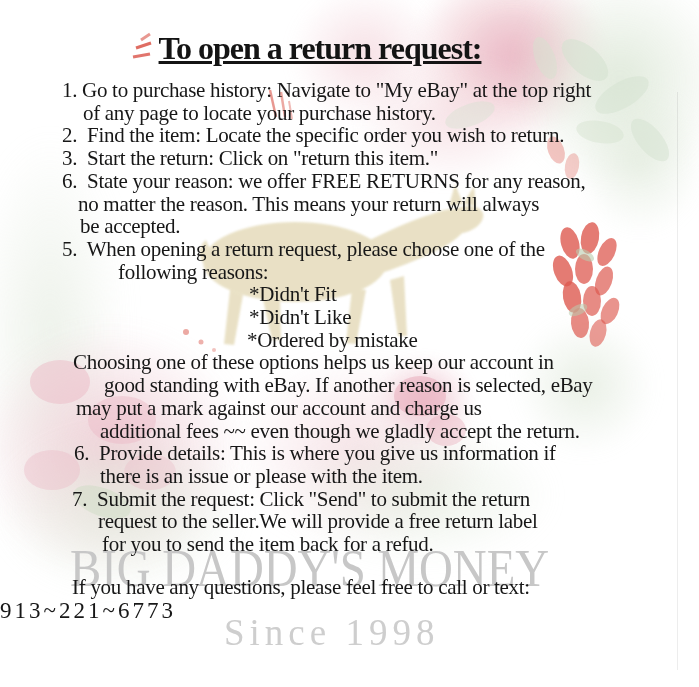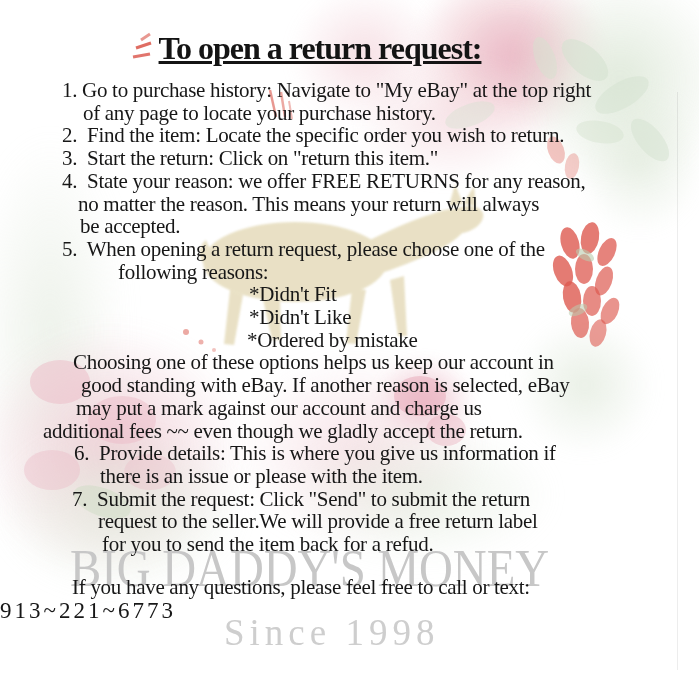--- a/index.html
+++ b/index.html
@@ -149,32 +149,32 @@
   <div class="wm1">BIG DADDY'S MONEY</div>
   <div class="wm2">Since 1998</div>
 
   <div class="title">To open a return request:</div>
 
   <div class="body-block">
     <div class="ln" style="padding-left:62px">1. Go to purchase history: Navigate to "My eBay" at the top right</div>
     <div class="ln" style="padding-left:83px">of any page to locate your purchase history.</div>
     <div class="ln" style="padding-left:62px">2.  Find the item: Locate the specific order you wish to return.</div>
     <div class="ln" style="padding-left:62px">3.  Start the return: Click on "return this item."</div>
-    <div class="ln" style="padding-left:62px">4.  State your reason: we offer FREE RETURNS for any reason,</div>
+    <div class="ln" style="padding-left:62px">6.  State your reason: we offer FREE RETURNS for any reason,</div>
     <div class="ln" style="padding-left:78px">no matter the reason. This means your return will always</div>
     <div class="ln" style="padding-left:80px">be accepted.</div>
     <div class="ln" style="padding-left:62px">5.  When opening a return request, please choose one of the</div>
     <div class="ln" style="padding-left:118px">following reasons:</div>
     <div class="ln" style="padding-left:249px">*Didn't Fit</div>
     <div class="ln" style="padding-left:249px">*Didn't Like</div>
     <div class="ln" style="padding-left:247px">*Ordered by mistake</div>
     <div class="ln" style="padding-left:73px">Choosing one of these options helps us keep our account in</div>
-    <div class="ln" style="padding-left:81px">good standing with eBay. If another reason is selected, eBay</div>
+    <div class="ln" style="padding-left:104px">good standing with eBay. If another reason is selected, eBay</div>
     <div class="ln" style="padding-left:76px">may put a mark against our account and charge us</div>
-    <div class="ln" style="padding-left:43px">additional fees ~~ even though we gladly accept the return.</div>
+    <div class="ln" style="padding-left:100px">additional fees ~~ even though we gladly accept the return.</div>
     <div class="ln" style="padding-left:74px">6.  Provide details: This is where you give us information if</div>
     <div class="ln" style="padding-left:100px">there is an issue or please with the item.</div>
     <div class="ln" style="padding-left:72px">7.  Submit the request: Click "Send" to submit the return</div>
     <div class="ln" style="padding-left:98px">request to the seller.We will provide a free return label</div>
     <div class="ln" style="padding-left:102px">for you to send the item back for a refud.</div>
   </div>
 
   <div class="contact1">If you have any questions, please feel free to call or text:</div>
   <div class="contact2">913~221~6773</div>
 

